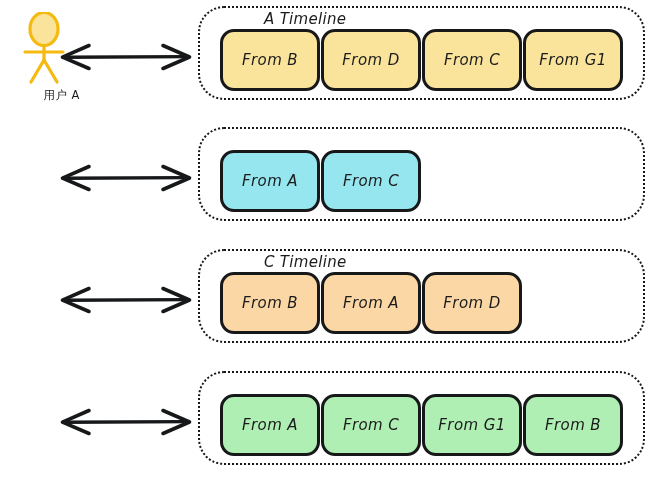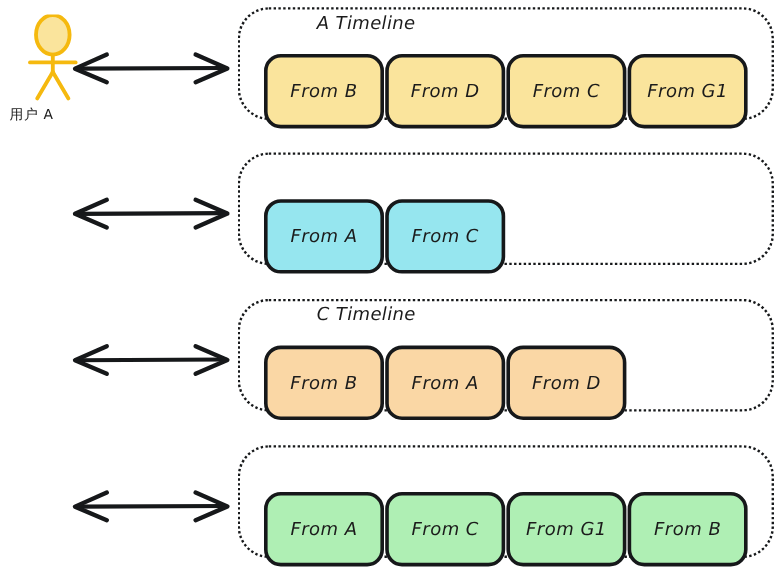--- a/index.html
+++ b/index.html
@@ -48,21 +48,21 @@
     top: 0;
     width: 56px;
     height: 74px;
     display: block;
   }
   .actor-caption {
     position: absolute;
     left: 0;
     top: 76px;
     width: 72px;
-    text-align: left;
+    text-align: right;
     font-size: 11.5px;
     color: #1b1b1b;
     letter-spacing: 0.5px;
     white-space: nowrap;
     font-family: "DejaVu Sans", "Liberation Sans", sans-serif;
   }
 
   
   .link-arrow {
     position: absolute;
@@ -99,21 +99,20 @@
 
   
   .cards {
     position: absolute;
     left: 20px;
     top: 21px;
     height: 62px;
     display: flex;
     align-items: flex-end;
     z-index: 2;
-    margin-top: 16px;
   }
   .card {
     width: 100px;
     height: 62px;
     box-sizing: border-box;
     border: 3px solid #16181a;
     border-radius: 14px;
     display: flex;
     align-items: center;
     justify-content: center;

